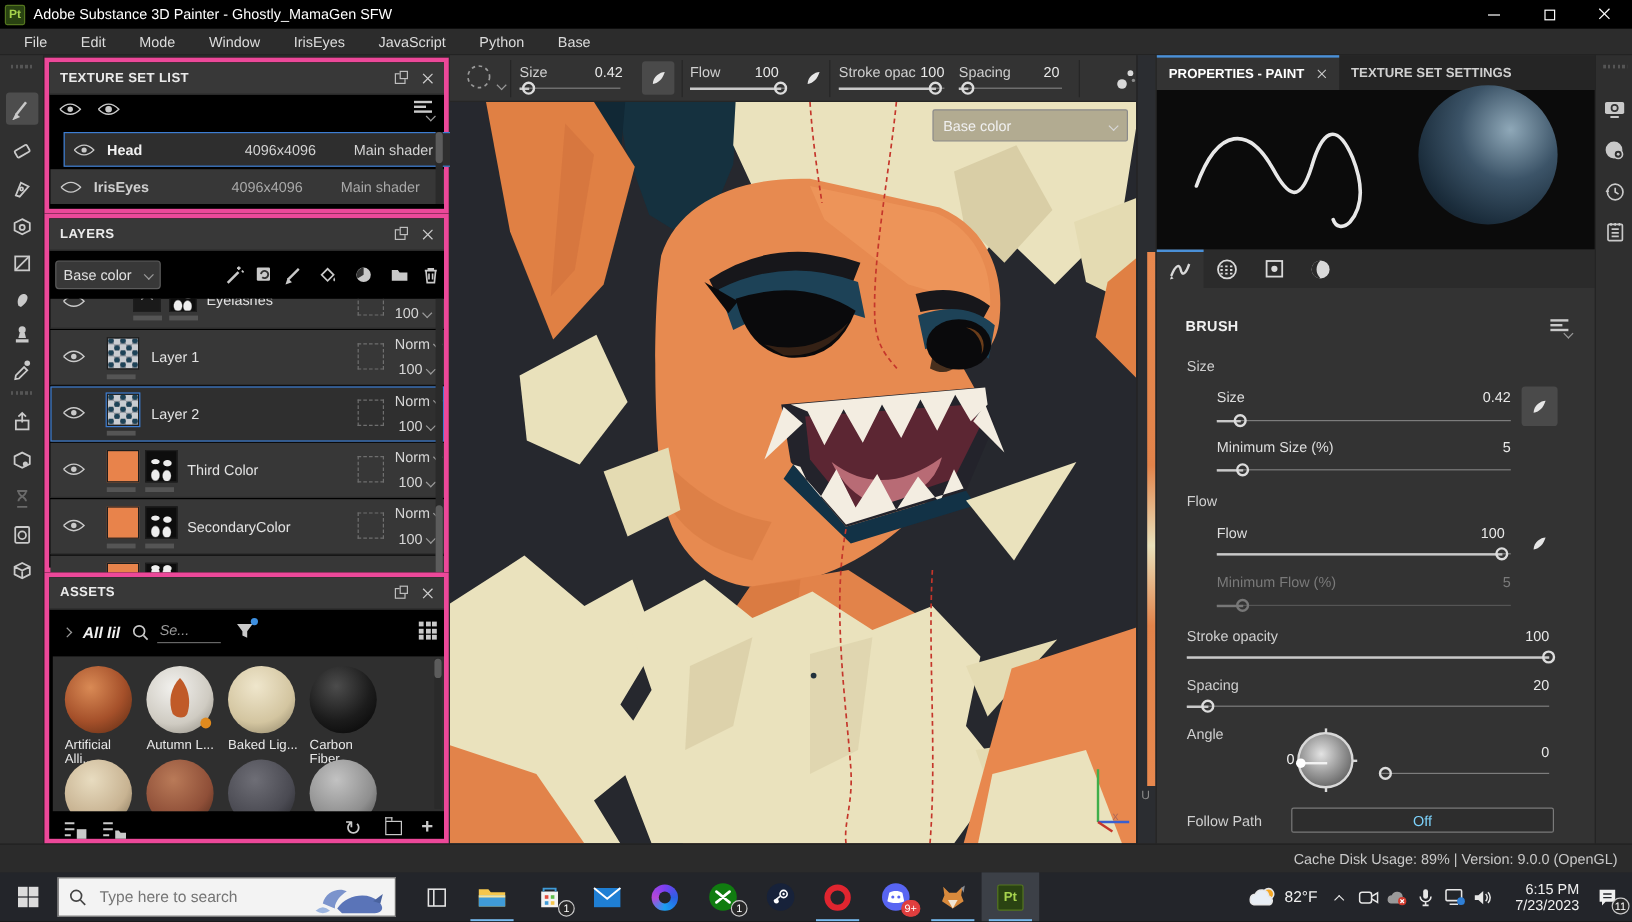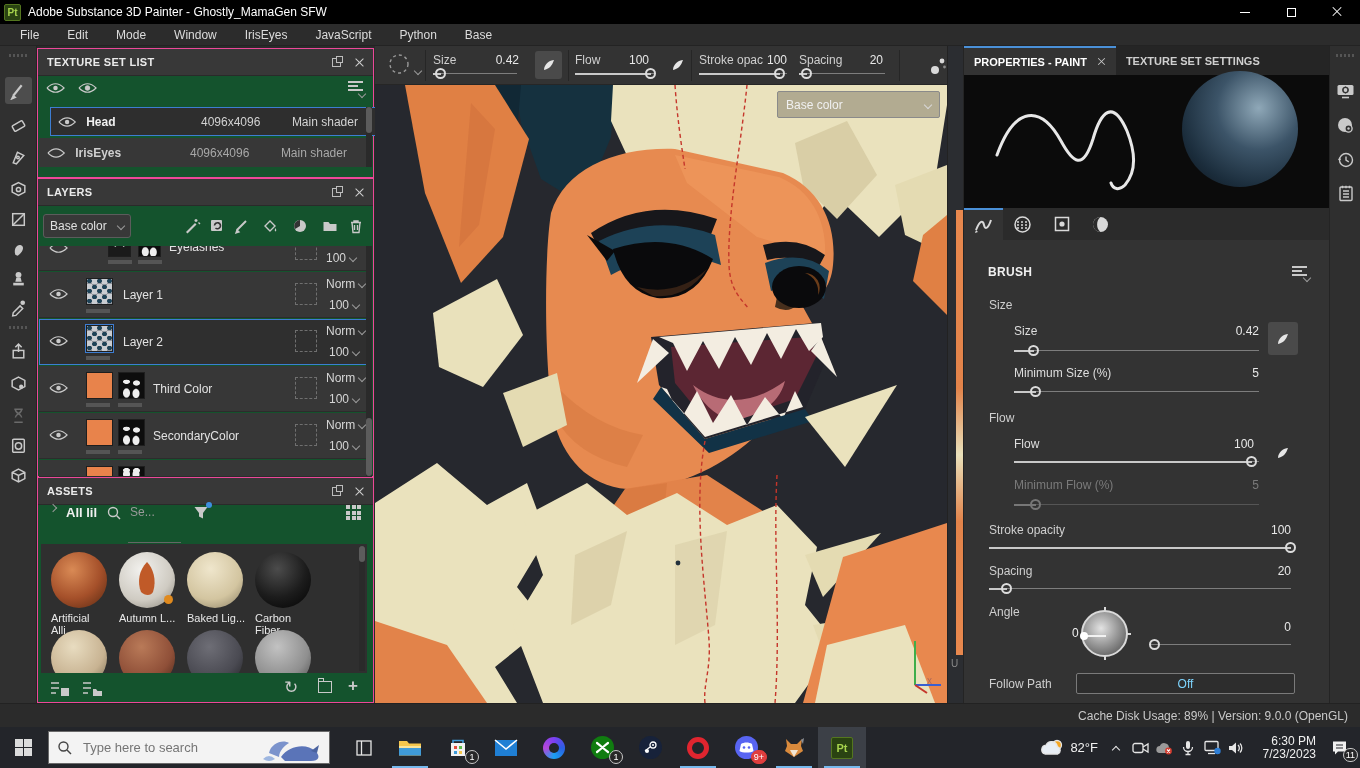--- a/index.html
+++ b/index.html
@@ -28,21 +28,21 @@
   
   .toolcol{position:absolute;left:0;top:46px;width:37px;height:657px;background:#303030;border-right:1px solid #242424;}
   .ticon{position:absolute;left:5px;width:27px;height:27px;display:flex;align-items:center;justify-content:center;border-radius:3px;}
   .ticon.active{background:#4d4d4d;}
   .ticon svg{stroke:#c9c9c9;fill:none;stroke-width:1.4;}
   .ticon.dimmed svg{stroke:#6a6a6a;}
   .dots{position:absolute;left:9px;width:20px;height:3px;
         background:repeating-linear-gradient(90deg,#555 0 2px,transparent 2px 4px);}
 
   
-  .panel{position:absolute;left:37px;width:337px;background:#14532d;border:1px solid #ec4899;}
+  .panel{position:absolute;left:37px;width:337px;background:#000000;border:4px solid #ec4899;}
   .phead{height:27px;display:flex;align-items:center;padding:0 9px;background:#383838;border-bottom:1px solid #2a2a2a;}
   .ptitle{font-weight:bold;font-size:11px;color:#eaeaea;letter-spacing:.3px;}
   .pbtns{margin-left:auto;display:flex;gap:14px;align-items:center;}
   .float-ic{width:9px;height:9px;border:1px solid #bdbdbd;position:relative;}
   .float-ic:after{content:"";position:absolute;right:-3px;top:-3px;width:5px;height:5px;background:#383838;border:1px solid #bdbdbd;}
   .x-ic{position:relative;width:9px;height:9px;}
   .x-ic:before,.x-ic:after{content:"";position:absolute;left:-1px;top:4px;width:11px;height:1px;background:#cfcfcf;}
   .x-ic:before{transform:rotate(45deg);} .x-ic:after{transform:rotate(-45deg);}
   .chev{display:inline-block;width:6px;height:6px;border-right:1px solid #9a9a9a;border-bottom:1px solid #9a9a9a;transform:rotate(45deg);margin-left:4px;vertical-align:middle;}
   .hamb{width:15px;height:10px;border-top:2px solid #c9c9c9;border-bottom:2px solid #c9c9c9;position:relative;}
@@ -73,21 +73,21 @@
   .lbar{position:absolute;width:24px;height:4px;background:#555;}
   .checker{background:repeating-conic-gradient(#c9ccd1 0% 25%,#8e939b 0% 50%);background-size:10px 10px;}
   .checker.specked{background-image:radial-gradient(circle 2px at 25% 20%,#1d4257 0 2px,transparent 2.5px),radial-gradient(circle 2px at 75% 80%,#1d4257 0 2px,transparent 2.5px),repeating-conic-gradient(#c9ccd1 0% 25%,#8e939b 0% 50%);}
   .orangeth{background:#e8834b;}
   .maskth{background:#0d0d0d;background-image:radial-gradient(ellipse 5px 3px at 30% 35%,#eee 0 3px,transparent 4px),radial-gradient(ellipse 4px 3px at 70% 40%,#eee 0 3px,transparent 4px),radial-gradient(ellipse 3px 4px at 30% 80%,#eee 0 3px,transparent 4px),radial-gradient(ellipse 3px 4px at 68% 82%,#eee 0 3px,transparent 4px);}
   .lname{position:absolute;color:#e2e2e2;font-size:12px;}
   .dashbox{position:absolute;width:22px;height:22px;border:1px dashed #6f6f6f;}
   .blendtxt{position:absolute;color:#d6d6d6;font-size:12px;display:flex;align-items:center;}
 
   
-  .asset-toolbar{position:absolute;left:0;top:27px;width:335px;height:38px;display:flex;}
+  .asset-toolbar{position:absolute;left:0;top:27px;width:335px;height:38px;display:flex;align-items:center;font-style:italic;}
   .asset-content{position:absolute;left:3px;top:66px;width:326px;height:129px;background:#2f2f2f;overflow:hidden;}
   .sphere{position:absolute;width:56px;height:56px;border-radius:50%;}
   .sname{position:absolute;font-size:11px;color:#e8e8e8;width:64px;text-align:left;}
   .grid-ic{width:15px;height:15px;background:
      linear-gradient(#c9c9c9,#c9c9c9) 0 0/4px 4px no-repeat, linear-gradient(#c9c9c9,#c9c9c9) 5.5px 0/4px 4px no-repeat, linear-gradient(#c9c9c9,#c9c9c9) 11px 0/4px 4px no-repeat,
      linear-gradient(#c9c9c9,#c9c9c9) 0 5.5px/4px 4px no-repeat, linear-gradient(#c9c9c9,#c9c9c9) 5.5px 5.5px/4px 4px no-repeat, linear-gradient(#c9c9c9,#c9c9c9) 11px 5.5px/4px 4px no-repeat,
      linear-gradient(#c9c9c9,#c9c9c9) 0 11px/4px 4px no-repeat, linear-gradient(#c9c9c9,#c9c9c9) 5.5px 11px/4px 4px no-repeat, linear-gradient(#c9c9c9,#c9c9c9) 11px 11px/4px 4px no-repeat;}
 
   
   .topbar{position:absolute;left:375px;top:46px;width:588px;height:39px;background:#333;border-bottom:1px solid #262626;}
@@ -994,21 +994,21 @@
             <circle cx="13.5" cy="11" r="3.2" fill="#2f7fd6" stroke="none"></circle>
           </svg>
       </div>
       <div class="trayic">
         <svg width="16" height="14" viewBox="0 0 16 14">
             <path d="M1 5 h3 l4-3.5 v11 L4 9 H1 z" fill="#e6e6e6" stroke="none"></path>
             <path d="M10 4 a4 4 0 0 1 0 6 M12 2.5 a6.5 6.5 0 0 1 0 9"></path>
           </svg>
       </div>
       <div class="clockblk">
-        <div>6:30 PM</div>
+        <div>6:15 PM</div>
         <div>7/23/2023</div>
       </div>
       <div class="trayic" style="width:34px;position:relative;margin-right:4px">
         <svg width="17" height="16" viewBox="0 0 17 16">
             <path d="M2 1.5 h13 v10 h-8 l-3 3 v-3 h-2 z" fill="#f0f0f0" stroke="none"></path>
             <path d="M5 5 h7 M5 8 h7" stroke="#23252a" stroke-width="1.2"></path>
           </svg>
         <span class="badge" style="right:-2px;bottom:6px">11</span>
       </div>
     </div>

